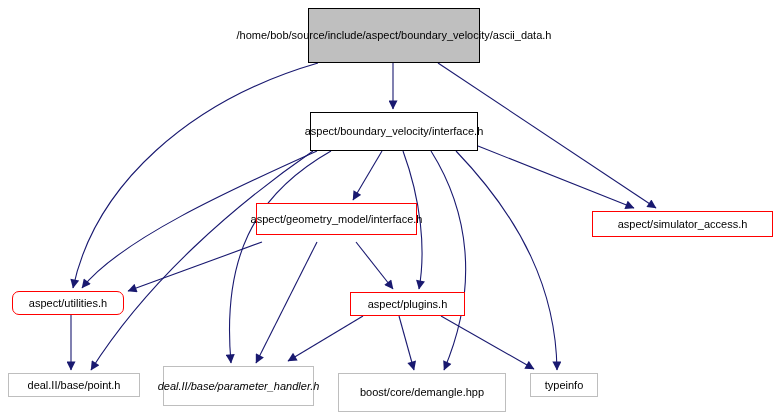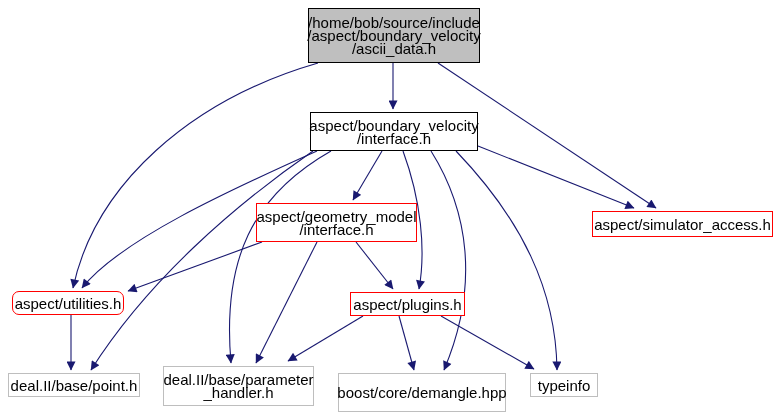--- a/index.html
+++ b/index.html
@@ -20,25 +20,25 @@
     fill: none;
     stroke: #191970;
     stroke-width: 1.1px;
   }
   .node {
     position: absolute;
     box-sizing: border-box;
     background: #ffffff;
     border: 1px solid #000000;
     display: flex;
-    flex-direction: column;
+    flex-direction: row;
     align-items: center;
     justify-content: center;
     text-align: center;
-    font-size: 15px;
+    font-size: 11px;
     line-height: 13px;
     color: #000000;
     white-space: nowrap;
     cursor: pointer;
   }
   .node.root {
     background: #bfbfbf;
     border-color: #000000;
     cursor: default;
   }
@@ -81,42 +81,42 @@
     <span>/home/bob/source/include</span>
     <span>/aspect/boundary_velocity</span>
     <span>/ascii_data.h</span>
   </div>
 
   <div class="node" style="left:310px; top:112px; width:168px; height:39px;text-align:center;">
     <span>aspect/boundary_velocity</span>
     <span>/interface.h</span>
   </div>
 
-  <div class="node truncated" style="left:256px; top:203px; width:161px; height:39px;">
+  <div class="node truncated" style="left:256px; top:203px; width:161px; height:32px;">
     <span>aspect/geometry_model</span>
     <span>/interface.h</span>
   </div>
 
   <div class="node truncated" style="left:592px; top:211px; width:181px; height:26px;">
     <span>aspect/simulator_access.h</span>
   </div>
 
   <div class="node truncated" style="left:12px; top:291px; width:112px; height:24px;border-radius:7px;">
     <span>aspect/utilities.h</span>
   </div>
 
   <div class="node truncated" style="left:350px; top:292px; width:115px; height:24px;">
     <span>aspect/plugins.h</span>
   </div>
 
   <div class="node external" style="left:8px; top:373px; width:132px; height:24px;">
     <span>deal.II/base/point.h</span>
   </div>
 
-  <div class="node external" style="left:163px; top:366px; width:151px; height:40px;">
+  <div class="node external" style="left:163px; top:366px; width:151px; height:40px;font-style:italic;">
     <span>deal.II/base/parameter</span>
     <span>_handler.h</span>
   </div>
 
   <div class="node external" style="left:338px; top:373px; width:168px; height:39px;">
     <span>boost/core/demangle.hpp</span>
   </div>
 
   <div class="node external" style="left:530px; top:373px; width:68px; height:24px;">
     <span>typeinfo</span>

